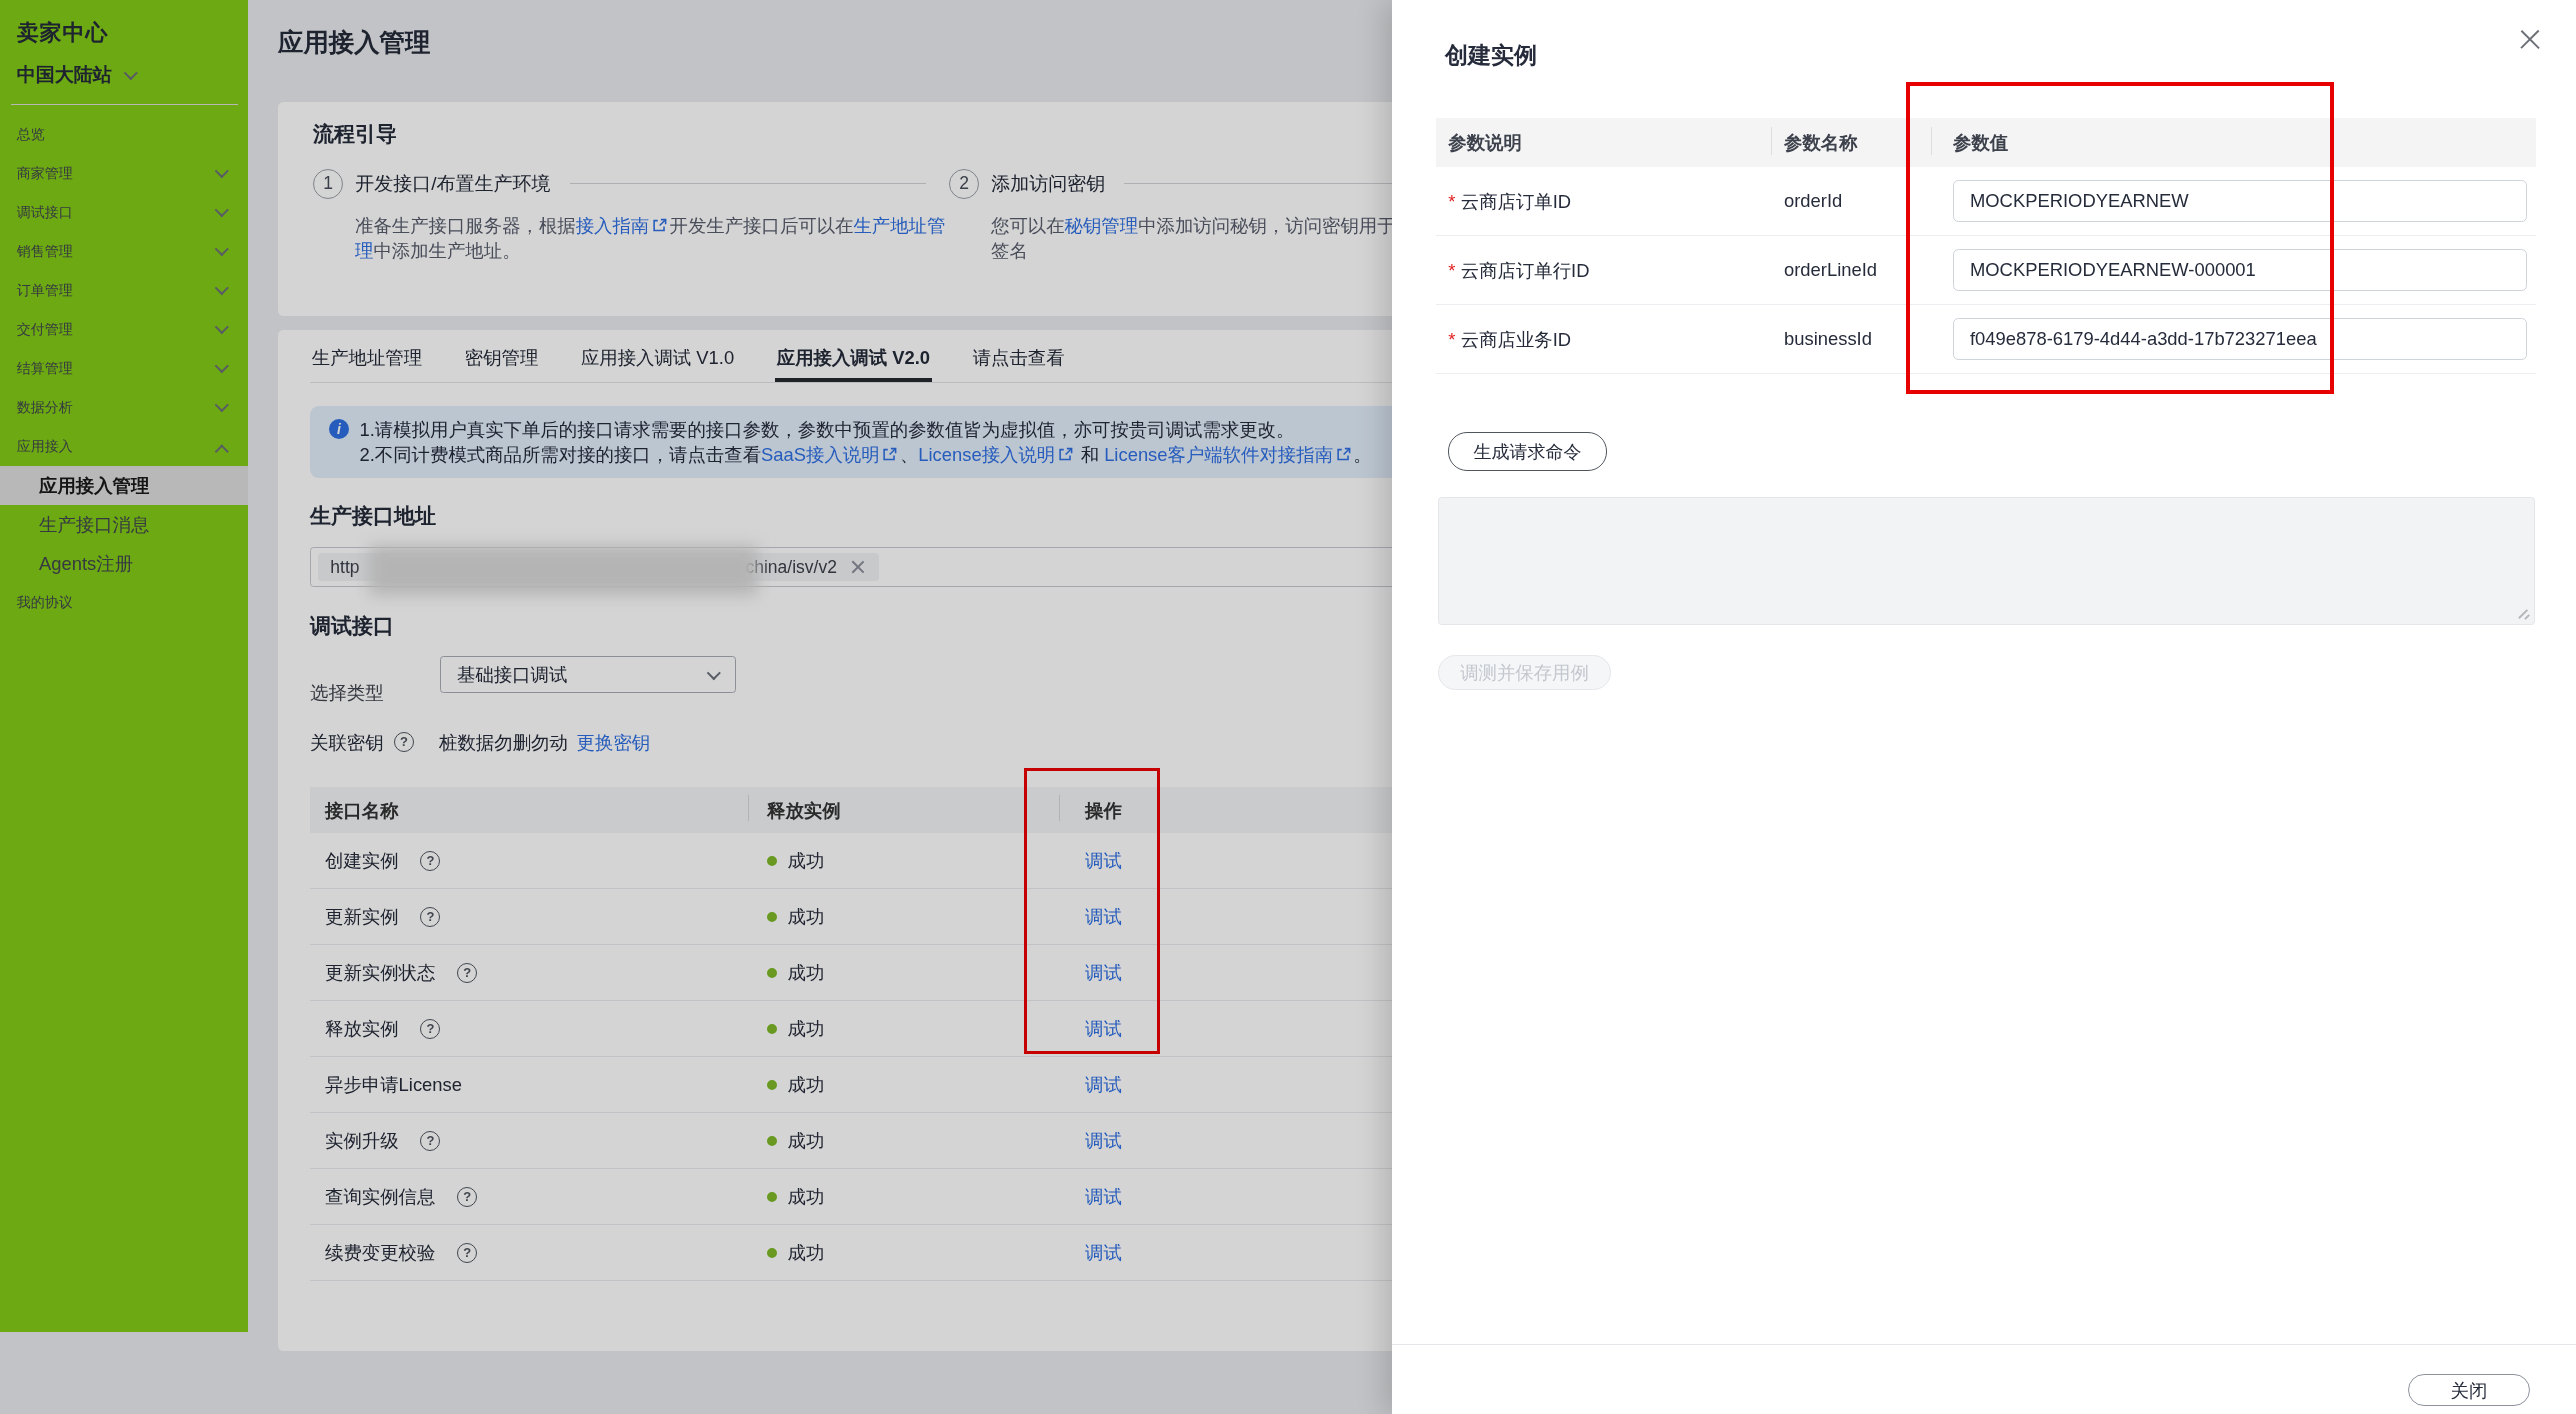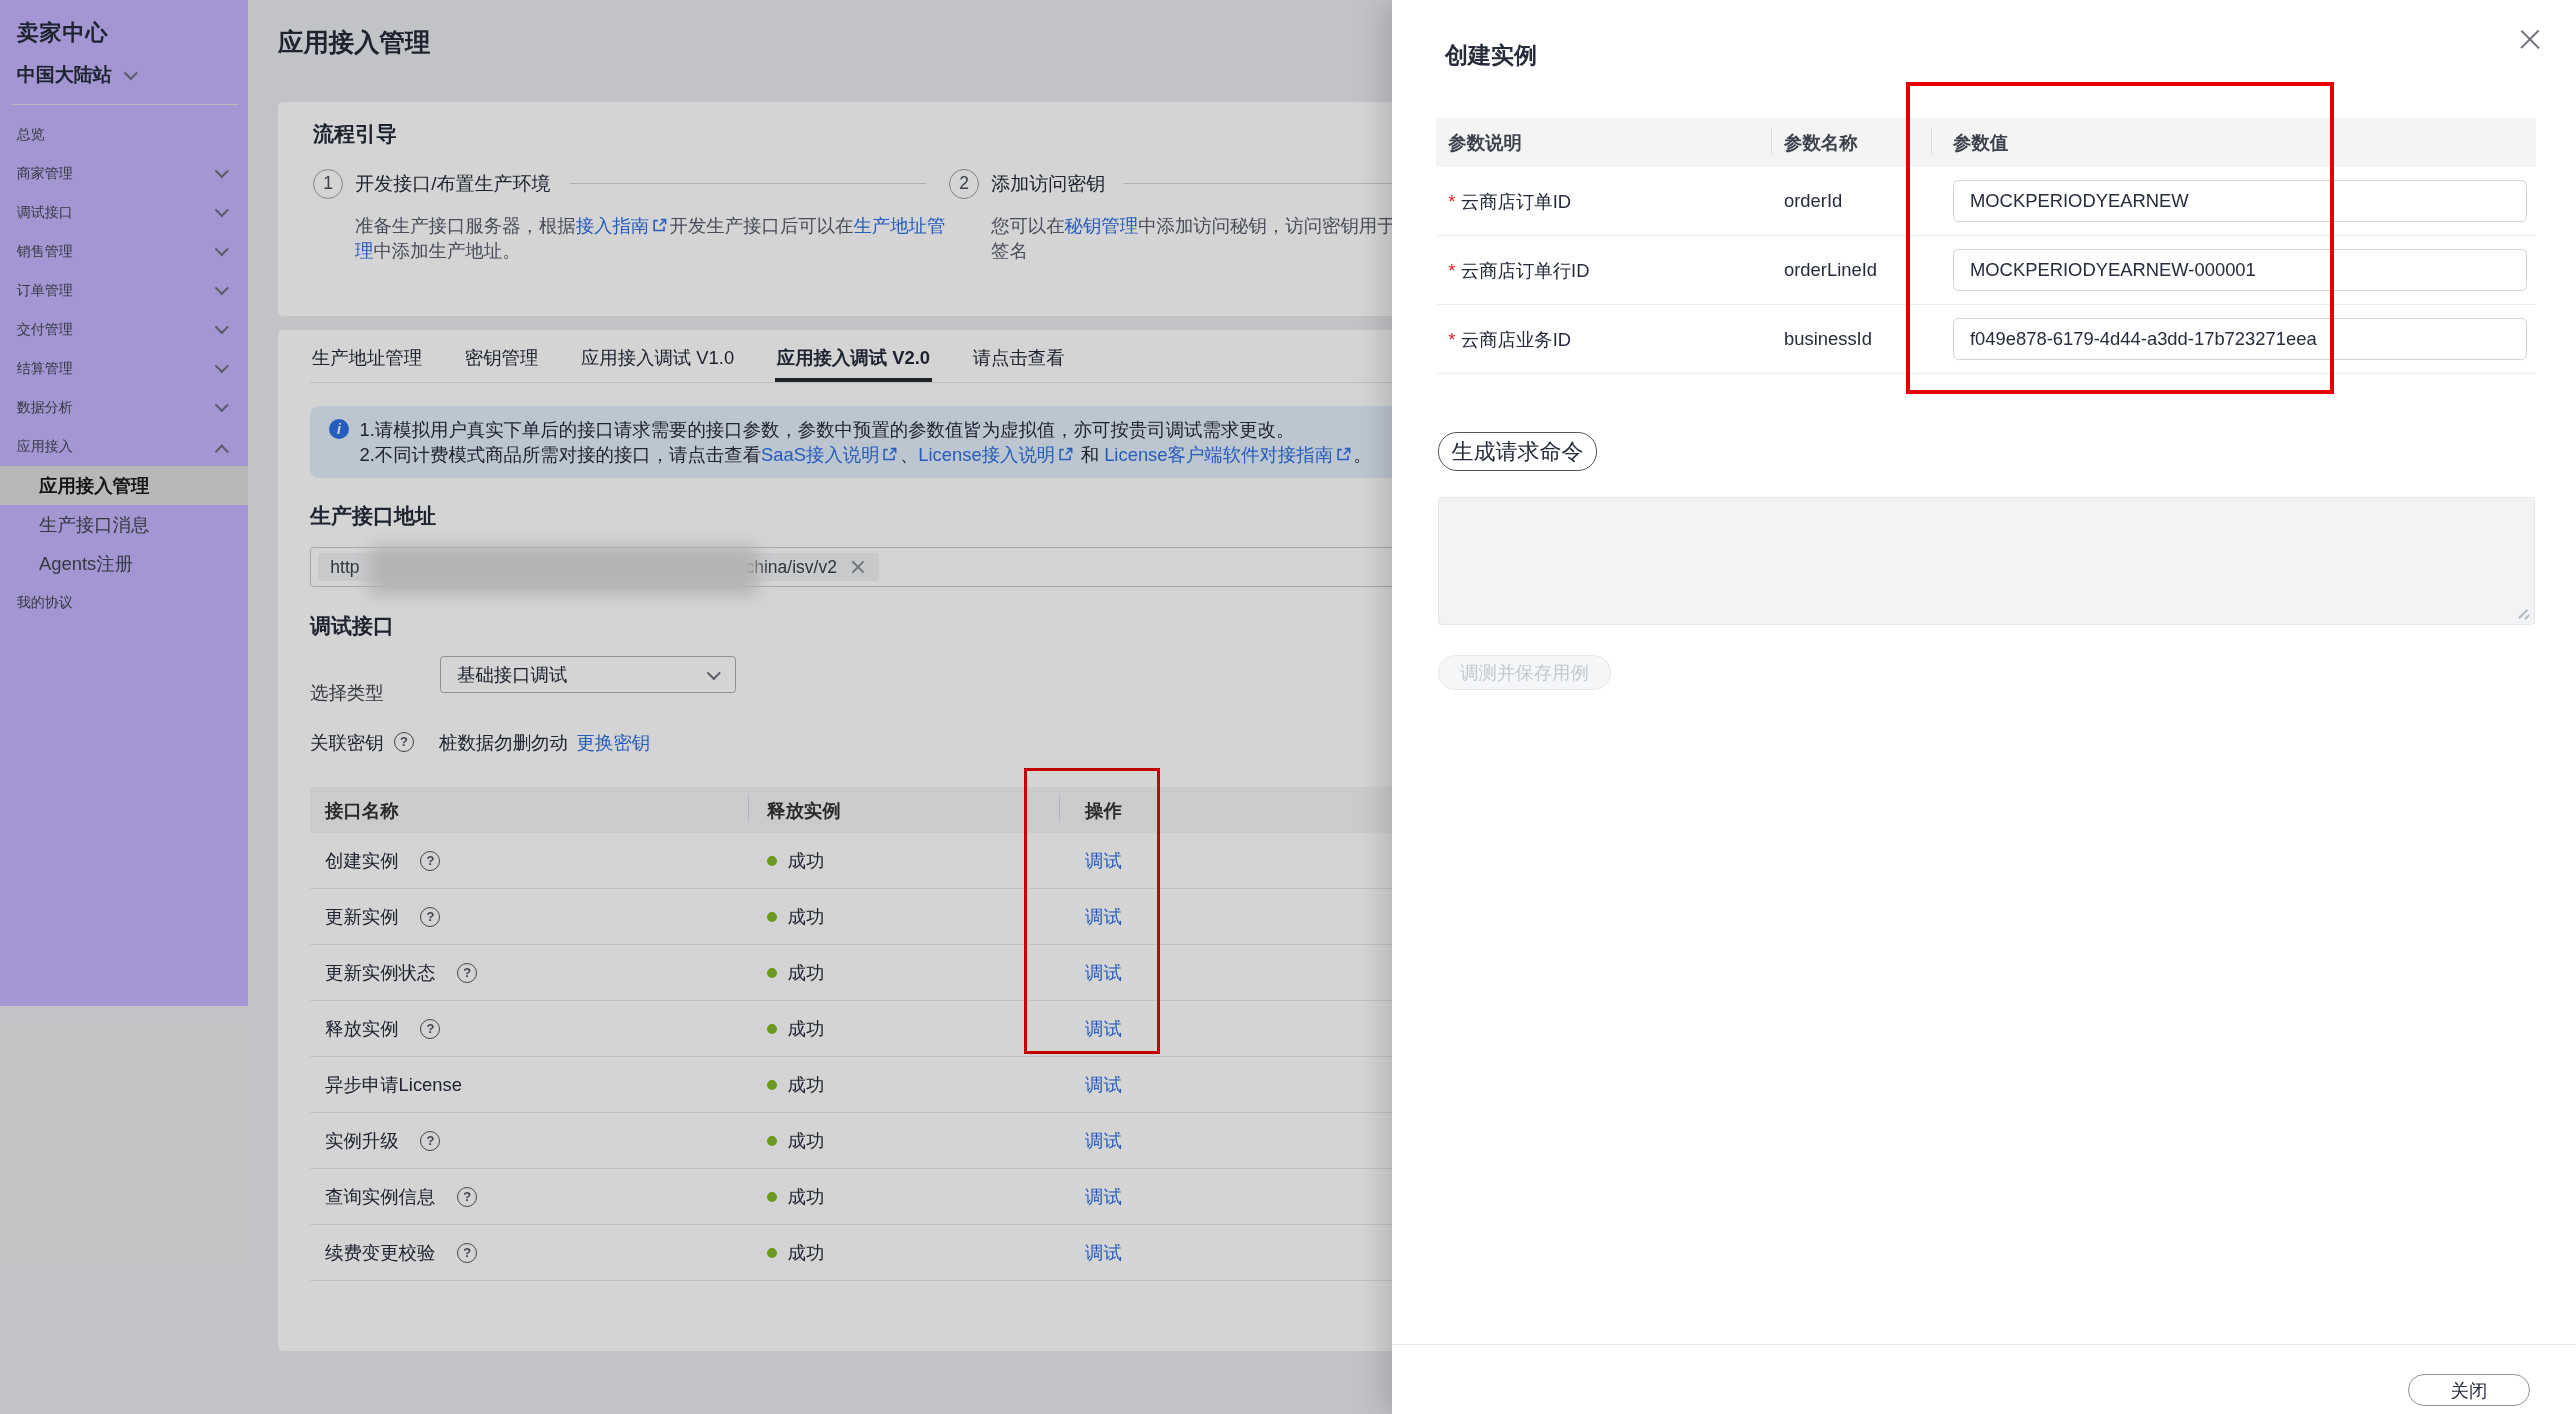--- a/index.html
+++ b/index.html
@@ -1,20 +1,20 @@
 <!DOCTYPE html>
 <html style="font-size:14px"><head>
 <meta charset="utf-8">
 <style>
   * { margin:0; padding:0; box-sizing:border-box; }
   html,body { width:2576px; height:1415px; overflow:hidden;
     font-family:"Liberation Sans","DejaVu Sans",sans-serif; color:#252b3a; background:#eaebee; }
 
   
-  .sidebar { position:absolute; left:0; top:0; width:248px; height:1006px; background:#c4b5fd; }
+  .sidebar { position:absolute; left:0; top:0; width:248px; height:1332px; background:#84cc16; }
   .brand { padding:17.5px 0 0 16.7px; font-size:22px; font-weight:bold; letter-spacing:0.9px; }
   .site-row { display:flex; align-items:center; gap:14px; padding:14px 0 0 16.7px; font-size:19px; font-weight:bold; cursor:pointer; }
   .side-divider { margin:16px 10.5px 0 10.5px; border-top:0.9px solid #ddddde; }
   .side-nav { margin-top:10.5px; }
   .side-item { position:relative; height:39px; line-height:39px; padding-left:16.7px; font-size:14px; color:#40454f; cursor:pointer; }
   .side-item .chev { position:absolute; right:21px; top:15px; }
   .side-sub { padding-left:39px; font-size:18.4px; height:39px; line-height:39px; color:#40454f; cursor:pointer; }
   .side-sub.active { background:#dededf; font-weight:bold; color:#1a1a1a; height:39px; line-height:39px; }
 
   .chev { display:inline-block; width:9.6px; height:9.6px;
@@ -99,22 +99,22 @@
   .p-head { display:flex; height:49px; align-items:center; background:#f4f4f5; color:#3c414b; font-weight:bold; }
   .p-row { display:flex; height:69px; align-items:center; border-bottom:0.9px solid #eceef1; }
   .p-desc { width:335px; padding-left:12.3px; }
   .p-name { width:160px; padding-left:13px; position:relative; }
   .p-value { flex:1; padding-left:22px; position:relative; }
   .p-head .p-name::before, .p-head .p-value::before { content:""; position:absolute; left:0; top:-3.5px; height:28px; border-left:0.9px solid #dcdee2; }
   .req { color:#e32222; margin-right:5.3px; }
   .p-input { width:574px; height:42px; border:0.9px solid #cfd3da; border-radius:5.3px; padding:0 16px;
     font-size:18.4px; color:#252b3a; font-family:inherit; background:#fff; }
 
-  .gen-btn { position:absolute; left:46px; top:432px; width:159px; height:39px; border:1.8px solid #51565e;
-    border-radius:19px; background:#fff; font-size:22px; color:#252b3a; font-family:inherit; cursor:pointer; }
+  .gen-btn { position:absolute; left:56px; top:432px; width:159px; height:39px; border:1.8px solid #51565e;
+    border-radius:19px; background:#fff; font-size:18px; color:#252b3a; font-family:inherit; cursor:pointer; }
   .cmd-wrap { position:absolute; left:46px; top:497px; width:1097px; height:128px; }
   .cmd-area { width:100%; height:100%; background:#f2f3f5; border:0.9px solid #e4e6ea; border-radius:3.5px;
     resize:none; outline:none; font-family:inherit; }
   .resize-handle { position:absolute; right:5.3px; bottom:5.3px; width:14px; height:14px; cursor:nwse-resize; }
   .resize-handle::before,.resize-handle::after { content:""; position:absolute; background:#b3b6bb; height:1.8px; transform:rotate(-45deg); }
   .resize-handle::before { width:12.3px; right:0; bottom:5.3px; } .resize-handle::after { width:6.1px; right:0; bottom:1.8px; }
   .save-btn { position:absolute; left:46px; top:655px; width:173px; height:35px; background:#f5f6f7;
     border:0.9px solid #e5e7ea; border-radius:17.5px; font-size:18.4px; color:#c3c7ce; font-family:inherit; }
 
   .redbox-drawer { position:absolute; left:514px; top:82px; width:428px; height:312px;

